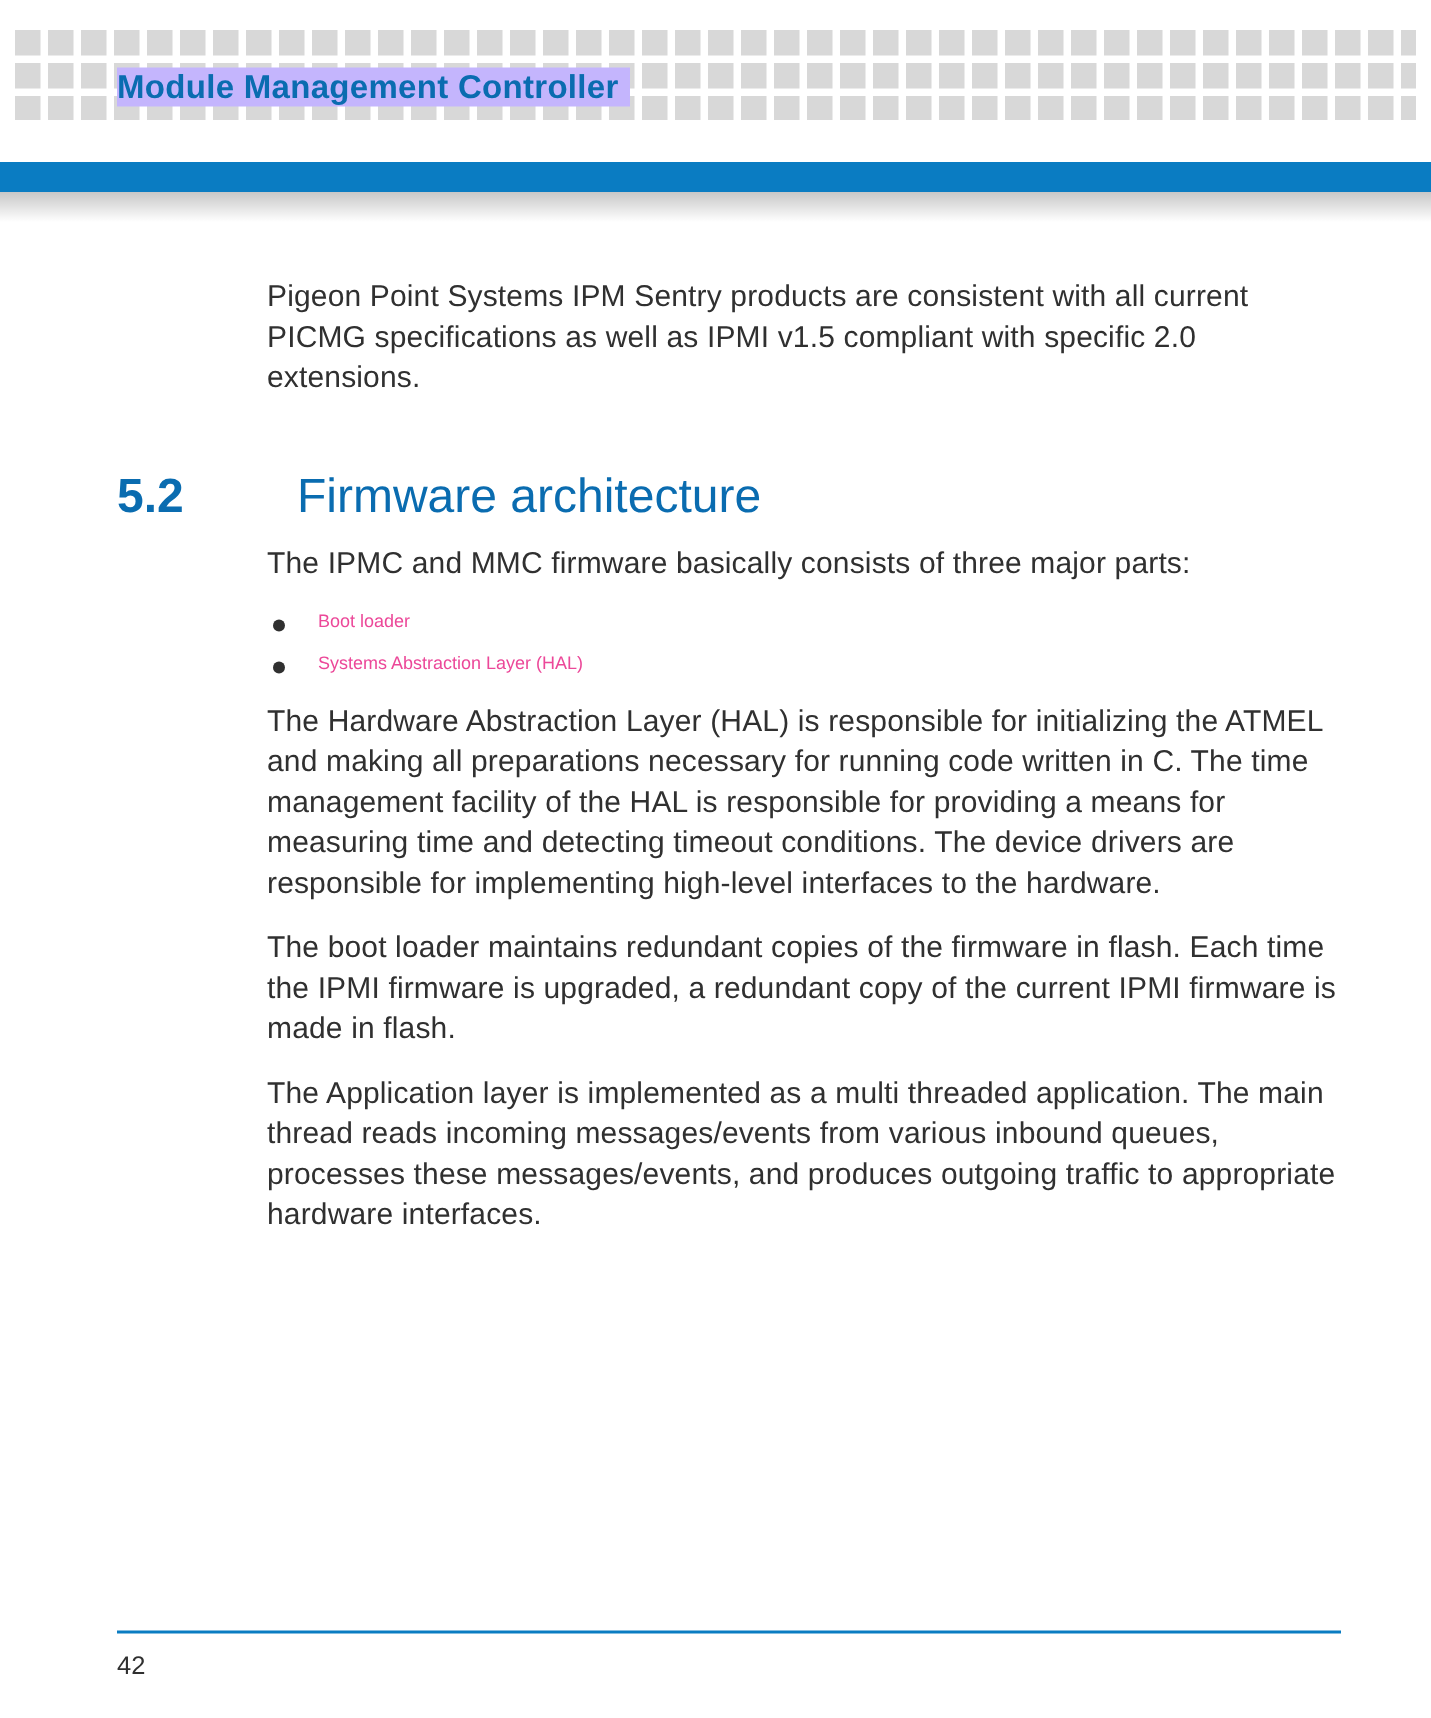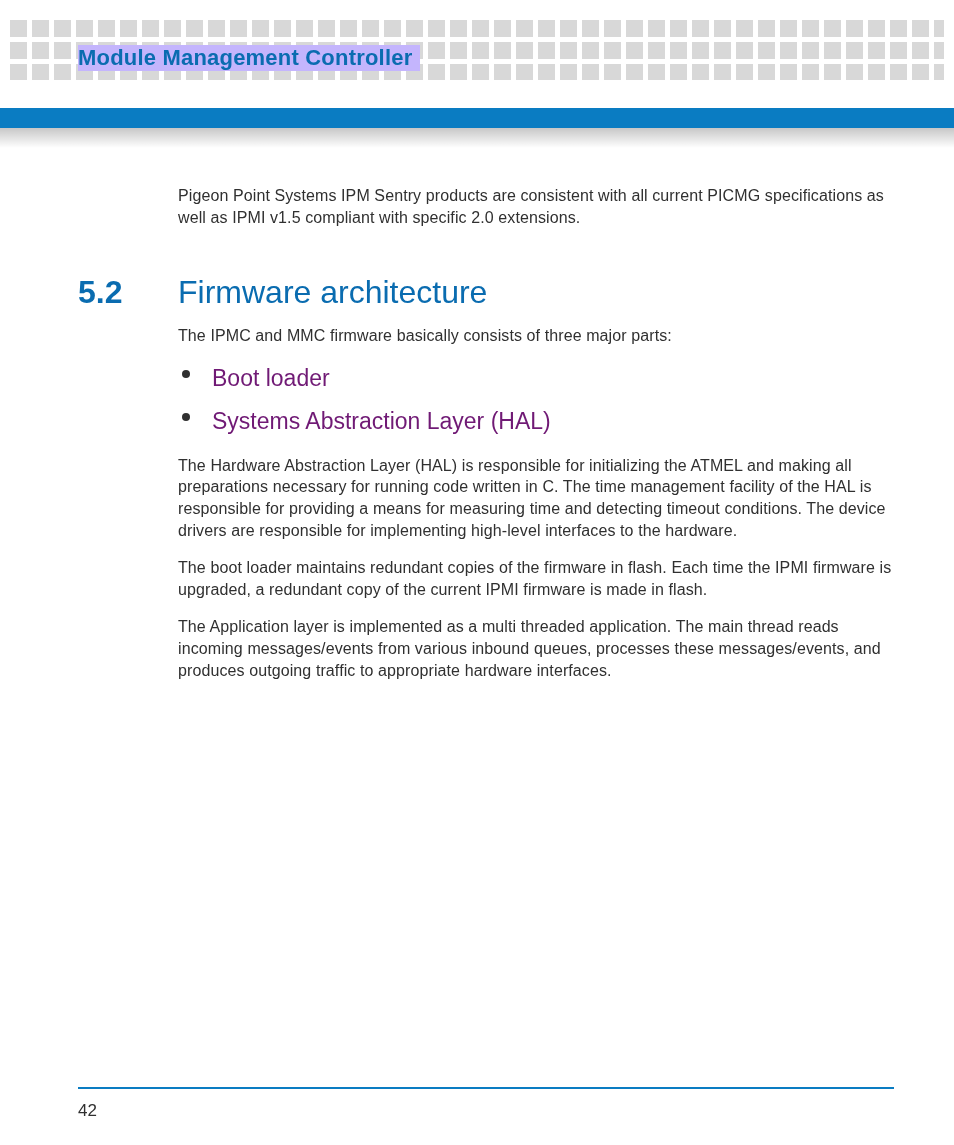--- a/index.html
+++ b/index.html
@@ -56,29 +56,29 @@
   }
 
   .content {
     position: absolute;
     top: 185px;
     left: 78px;
     right: 60px;
   }
 
   .para {
-    font-size: 16px;
+    font-size: 20px;
     color: #303030;
     line-height: 1.35;
     margin-bottom: 16px;
     letter-spacing: 0.1px;
   }
   .intro { margin-left: 100px; margin-bottom: 46px; }
 
-  .sec-heading-row { display: flex; align-items: flex-end; margin-bottom: 14px; }
+  .sec-heading-row { display: flex; align-items: flex-end; margin-bottom: 14px; gap: 20px; }
   .sec-num {
     color: #0a6cb0;
     font-size: 32px;
     font-weight: 700;
     width: 100px;
     flex: 0 0 100px;
   }
   .sec-title {
     color: #0a6cb0;
     font-size: 32px;
@@ -87,22 +87,22 @@
 
   .body-block { margin-left: 100px; }
 
   ul.bullets {
     list-style: none;
     margin: 6px 0 18px 0;
   }
   ul.bullets li {
     position: relative;
     padding-left: 34px;
-    font-size: 23px;
-    color: #701a75;
+    font-size: 12px;
+    color: #ec4899;
     line-height: 1.35;
     margin-bottom: 12px;
   }
   ul.bullets li::before {
     content: "";
     position: absolute;
     left: 4px;
     top: 7px;
     width: 8px; height: 8px;
     background: #303030;

